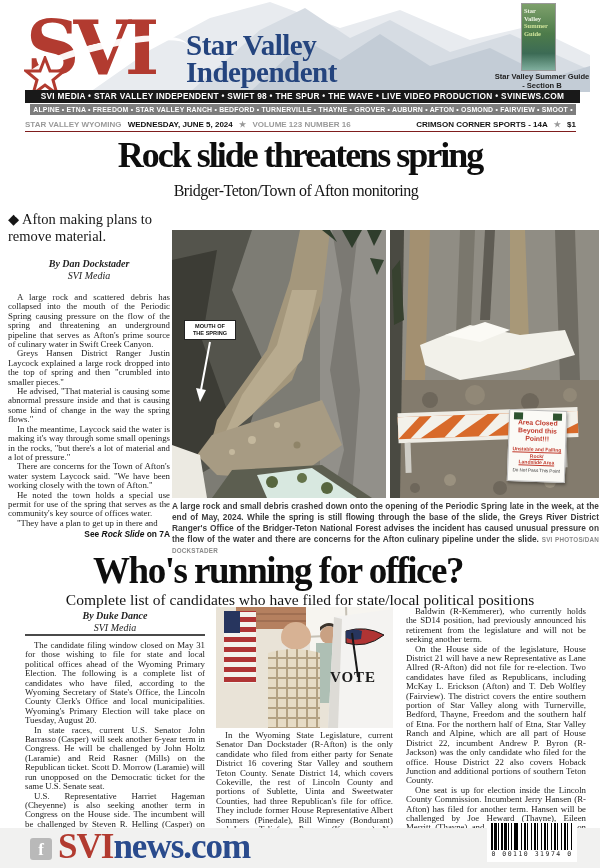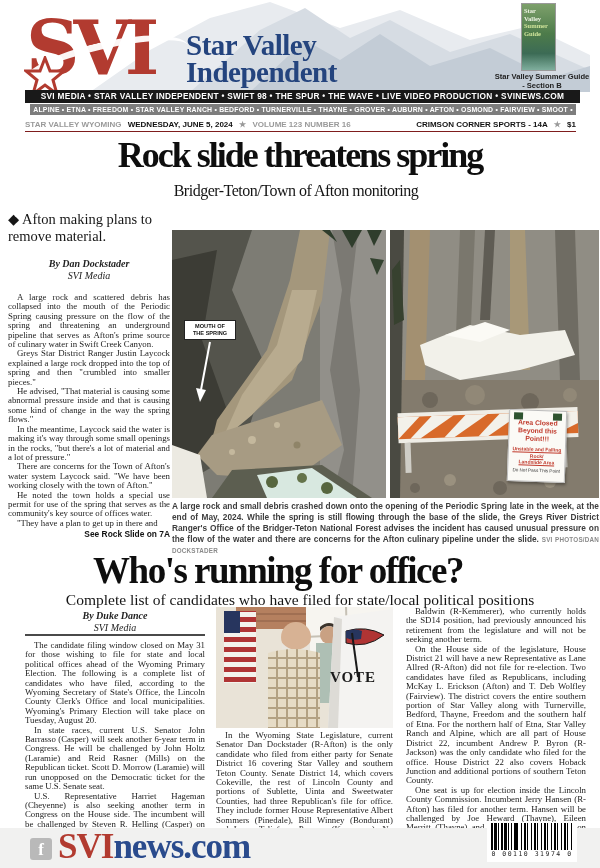--- a/index.html
+++ b/index.html
@@ -85,21 +85,21 @@
   .byline { text-align:center; font-style:italic; font-size:10px; line-height:12px; color:#222; }
   .byline .by-name { font-weight:bold; }
   .bodytext p {
     font-size:8.8px; line-height:9.4px; text-align:justify;
     text-indent:9px; color:#1c1c1c;
   }
   .jumpline {
     text-align:right; font-family:"Liberation Sans", sans-serif;
     font-weight:bold; font-size:8.4px; margin-top:1px; color:#111;
   }
-  .jumpline .jt { }
+  .jumpline .jt { font-style:italic; }
 
   
   .photo { overflow:hidden; background:#888; }
   .photo-left  { left:172px; top:230px; width:214px; height:268px; }
   .photo-right { left:390px; top:230px; width:209px; height:268px; }
   .spring-label {
     left:12px; top:90px; width:52px; background:#fff; border:1px solid #222;
     font-family:"Liberation Sans", sans-serif; font-weight:bold;
     font-size:5.6px; line-height:7px; text-align:center; color:#111; padding:2px 1px;
   }
@@ -227,21 +227,21 @@
   <div class="abs subhead1">Bridger-Teton/Town of Afton monitoring</div>
 
   <div class="abs lead-col">
     <div class="lead-bullet">◆ Afton making plans to remove material.</div>
     <div class="byline" style="margin-top:13px;">
       <div class="by-name">By Dan Dockstader</div>
       <div>SVI Media</div>
     </div>
     <div class="bodytext" style="margin-top:11px;">
       <p>A large rock and scattered debris has collapsed into the mouth of the Periodic Spring causing pressure on the flow of the spring and threatening an underground pipeline that serves as Afton's prime source of culinary water in Swift Creek Canyon.</p>
-      <p>Greys Star District Ranger Justin Laycock explained a large rock dropped into the top of spring and then "crumbled into smaller pieces."</p>
+      <p>Greys Hansen District Ranger Justin Laycock explained a large rock dropped into the top of spring and then "crumbled into smaller pieces."</p>
       <p>He advised, "That material is causing some abnormal pressure inside and that is causing some kind of change in the way the spring flows."</p>
       <p>In the meantime, Laycock said the water is making it's way through some small openings in the rocks, "but there's a lot of material and a lot of pressure."</p>
       <p>There are concerns for the Town of Afton's water system Laycock said. "We have been working closely with the town of Afton."</p>
       <p>He noted the town holds a special use permit for use of the spring that serves as the community's key source of offices water.</p>
       <p>"They have a plan to get up in there and</p>
     </div>
     <div class="jumpline"><span>See </span><span class="jt">Rock Slide</span><span> on 7A</span></div>
   </div>
 
   <div class="abs photo photo-left">

